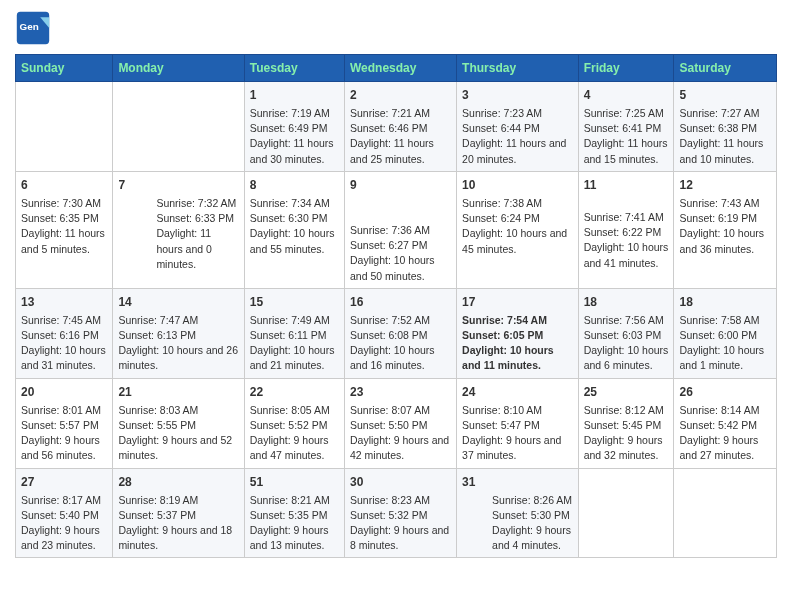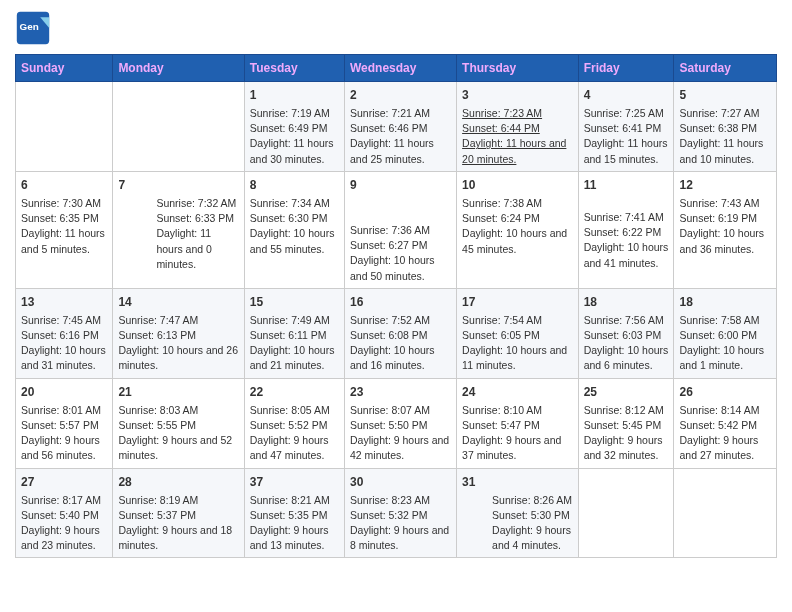--- a/index.html
+++ b/index.html
@@ -34,21 +34,21 @@
     .month-title { font-size: 32px; color: #333; font-weight: normal; }
     .location { font-size: 15px; color: #555; }
 
     table {
       width: 100%;
       border-collapse: collapse;
       font-size: 11px;
     }
     thead tr th {
       background: #2060b0;
-      color: #f0abfc;
+      color: #86efac;
       padding: 6px 5px;
       text-align: left;
       font-weight: bold;
       font-size: 12px;
       border: 1px solid #1a4a90;
     }
     tbody tr td {
       border: 1px solid #ccc;
       vertical-align: top;
       padding: 4px 5px;
@@ -116,21 +116,21 @@
 Daylight: 11 hours and 30 minutes.</div>
         </td>
         <td>
           <span class="day-num">2</span>
           <div class="day-info" style="white-space: pre-line;">Sunrise: 7:21 AM
 Sunset: 6:46 PM
 Daylight: 11 hours and 25 minutes.</div>
         </td>
         <td>
           <span class="day-num">3</span>
-          <div class="day-info" style="white-space: pre-line; text-decoration: underline;">Sunrise: 7:23 AM
+          <div class="day-info" style="white-space: pre-line;">Sunrise: 7:23 AM
 Sunset: 6:44 PM
 Daylight: 11 hours and 20 minutes.</div>
         </td>
         <td>
           <span class="day-num">4</span>
           <div class="day-info" style="white-space: pre-line;">Sunrise: 7:25 AM
 Sunset: 6:41 PM
 Daylight: 11 hours and 15 minutes.</div>
         </td>
         <td>
@@ -204,21 +204,21 @@
 Daylight: 10 hours and 21 minutes.</div>
         </td>
         <td>
           <span class="day-num">16</span>
           <div class="day-info" style="white-space: pre-line;">Sunrise: 7:52 AM
 Sunset: 6:08 PM
 Daylight: 10 hours and 16 minutes.</div>
         </td>
         <td>
           <span class="day-num">17</span>
-          <div class="day-info" style="white-space: pre-line;">Sunrise: 7:54 AM
+          <div class="day-info" style="white-space: pre-line; font-weight: bold;">Sunrise: 7:54 AM
 Sunset: 6:05 PM
 Daylight: 10 hours and 11 minutes.</div>
         </td>
         <td>
           <span class="day-num">18</span>
           <div class="day-info" style="white-space: pre-line;">Sunrise: 7:56 AM
 Sunset: 6:03 PM
 Daylight: 10 hours and 6 minutes.</div>
         </td>
         <td>
@@ -279,21 +279,21 @@
 Sunset: 5:40 PM
 Daylight: 9 hours and 23 minutes.</div>
         </td>
         <td>
           <span class="day-num">28</span>
           <div class="day-info" style="white-space: pre-line;">Sunrise: 8:19 AM
 Sunset: 5:37 PM
 Daylight: 9 hours and 18 minutes.</div>
         </td>
         <td>
-          <span class="day-num">37</span>
+          <span class="day-num">51</span>
           <div class="day-info" style="white-space: pre-line;">Sunrise: 8:21 AM
 Sunset: 5:35 PM
 Daylight: 9 hours and 13 minutes.</div>
         </td>
         <td>
           <span class="day-num">30</span>
           <div class="day-info" style="white-space: pre-line;">Sunrise: 8:23 AM
 Sunset: 5:32 PM
 Daylight: 9 hours and 8 minutes.</div>
         </td>

